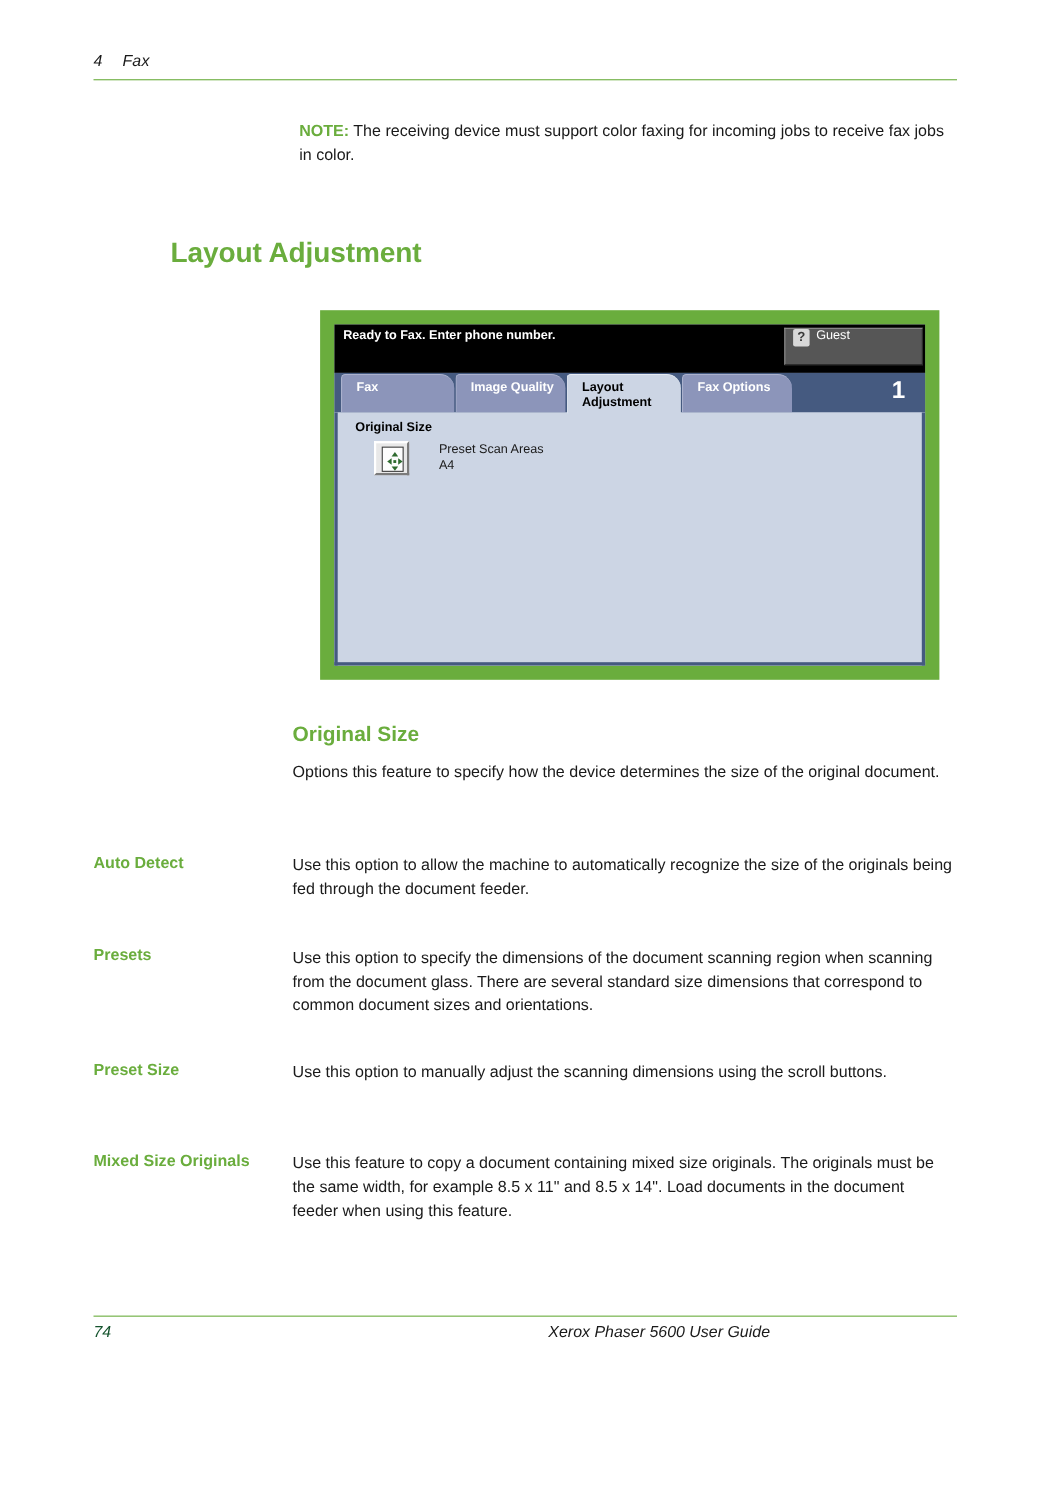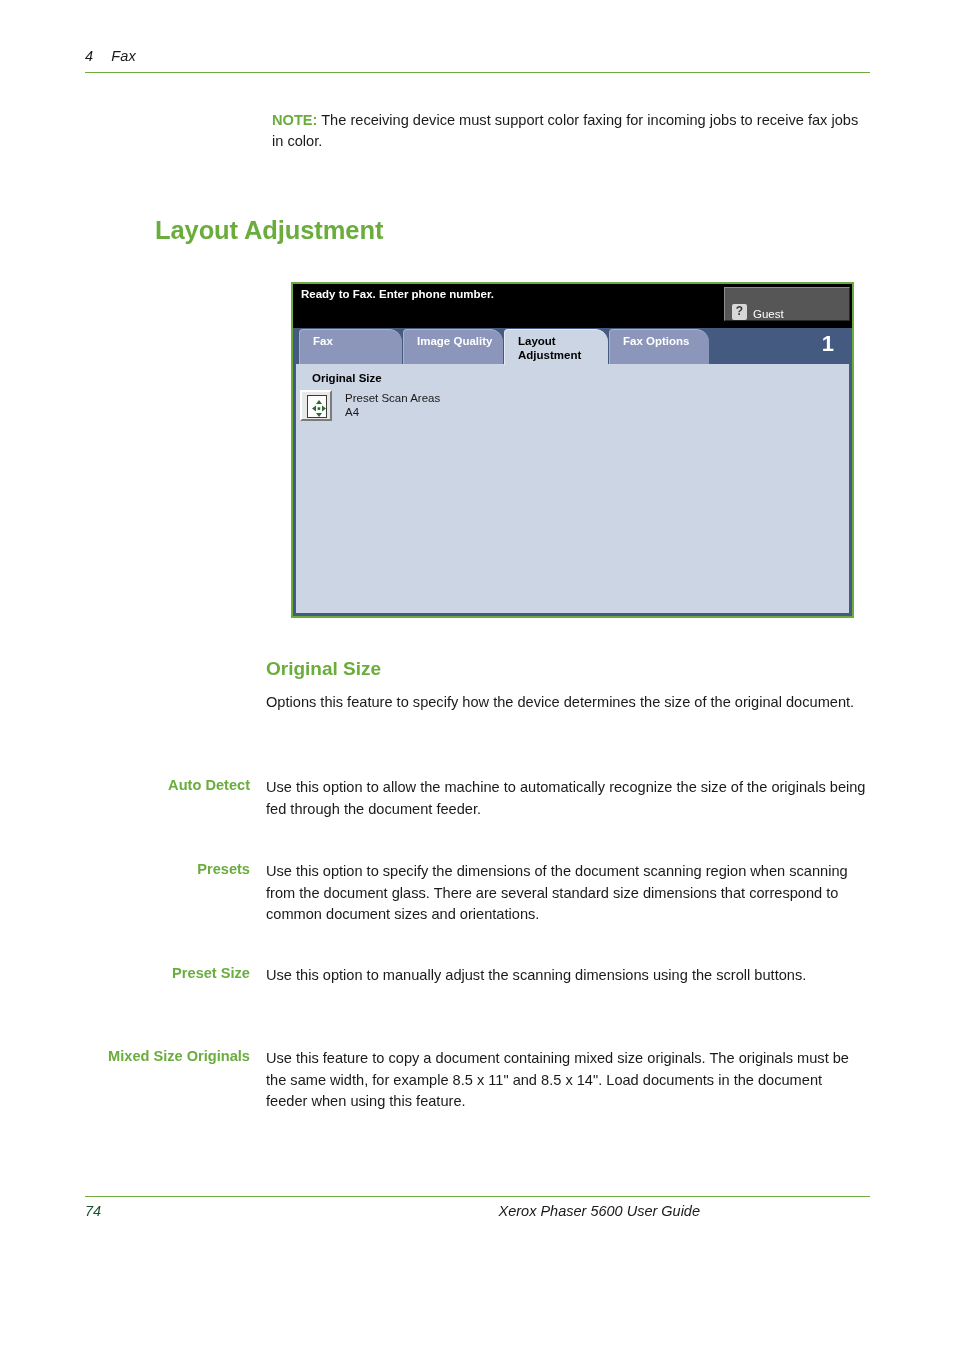--- a/index.html
+++ b/index.html
@@ -72,21 +72,21 @@
   }
 
   
   .ui-shot {
     position: absolute;
     left: 291px;
     top: 282px;
     width: 563px;
     height: 336px;
     background: #6aad3d;
-    padding: 2px;
+    padding: 13px;
     box-sizing: border-box;
   }
   .ui-inner {
     position: relative;
     width: 100%;
     height: 100%;
     background: #ccd5e4;
     box-sizing: border-box;
   }
 
@@ -113,21 +113,21 @@
     top: 3px;
     width: 126px;
     height: 34px;
     background: #565656;
     border-top: 1px solid #8d8d8d;
     border-left: 1px solid #8d8d8d;
     border-right: 1px solid #2a2a2a;
     border-bottom: 1px solid #2a2a2a;
     box-sizing: border-box;
     display: flex;
-    align-items: flex-end;
+    align-items: flex-start;
     padding-left: 7px;
   }
   .guest-icon {
     width: 15px;
     height: 16px;
     background: #d8d8d8;
     border-radius: 2px;
     position: relative;
     flex: 0 0 auto;
     margin-right: 6px;
@@ -212,24 +212,25 @@
   .ui-section-title {
     position: absolute;
     left: 16px;
     top: 8px;
     font-size: 11.5px;
     font-weight: bold;
     color: #000000;
   }
   .ui-option {
     position: absolute;
-    left: 4px;
+    left: 33px;
     top: 26px;
     display: flex;
     align-items: flex-start;
+    gap: 14px;
   }
   .ui-option-icon {
     width: 32px;
     height: 31px;
     background: #e8e8e8;
     border-top: 2px solid #ffffff;
     border-left: 2px solid #ffffff;
     border-right: 2px solid #7b7b7b;
     border-bottom: 2px solid #7b7b7b;
     box-sizing: border-box;
@@ -271,21 +272,21 @@
     line-height: 21.5px;
   }
 
   
   .dl-item { position: absolute; }
   .dl-term {
     position: absolute;
     left: 0;
     top: 0;
     width: 165px;
-    text-align: right;
+    text-align: left;
     font-size: 14.6px;
     font-weight: bold;
     color: #6aad3d;
   }
   .dl-desc {
     position: absolute;
     left: 181px;
     top: 0;
     width: 600px;
     font-size: 14.6px;

